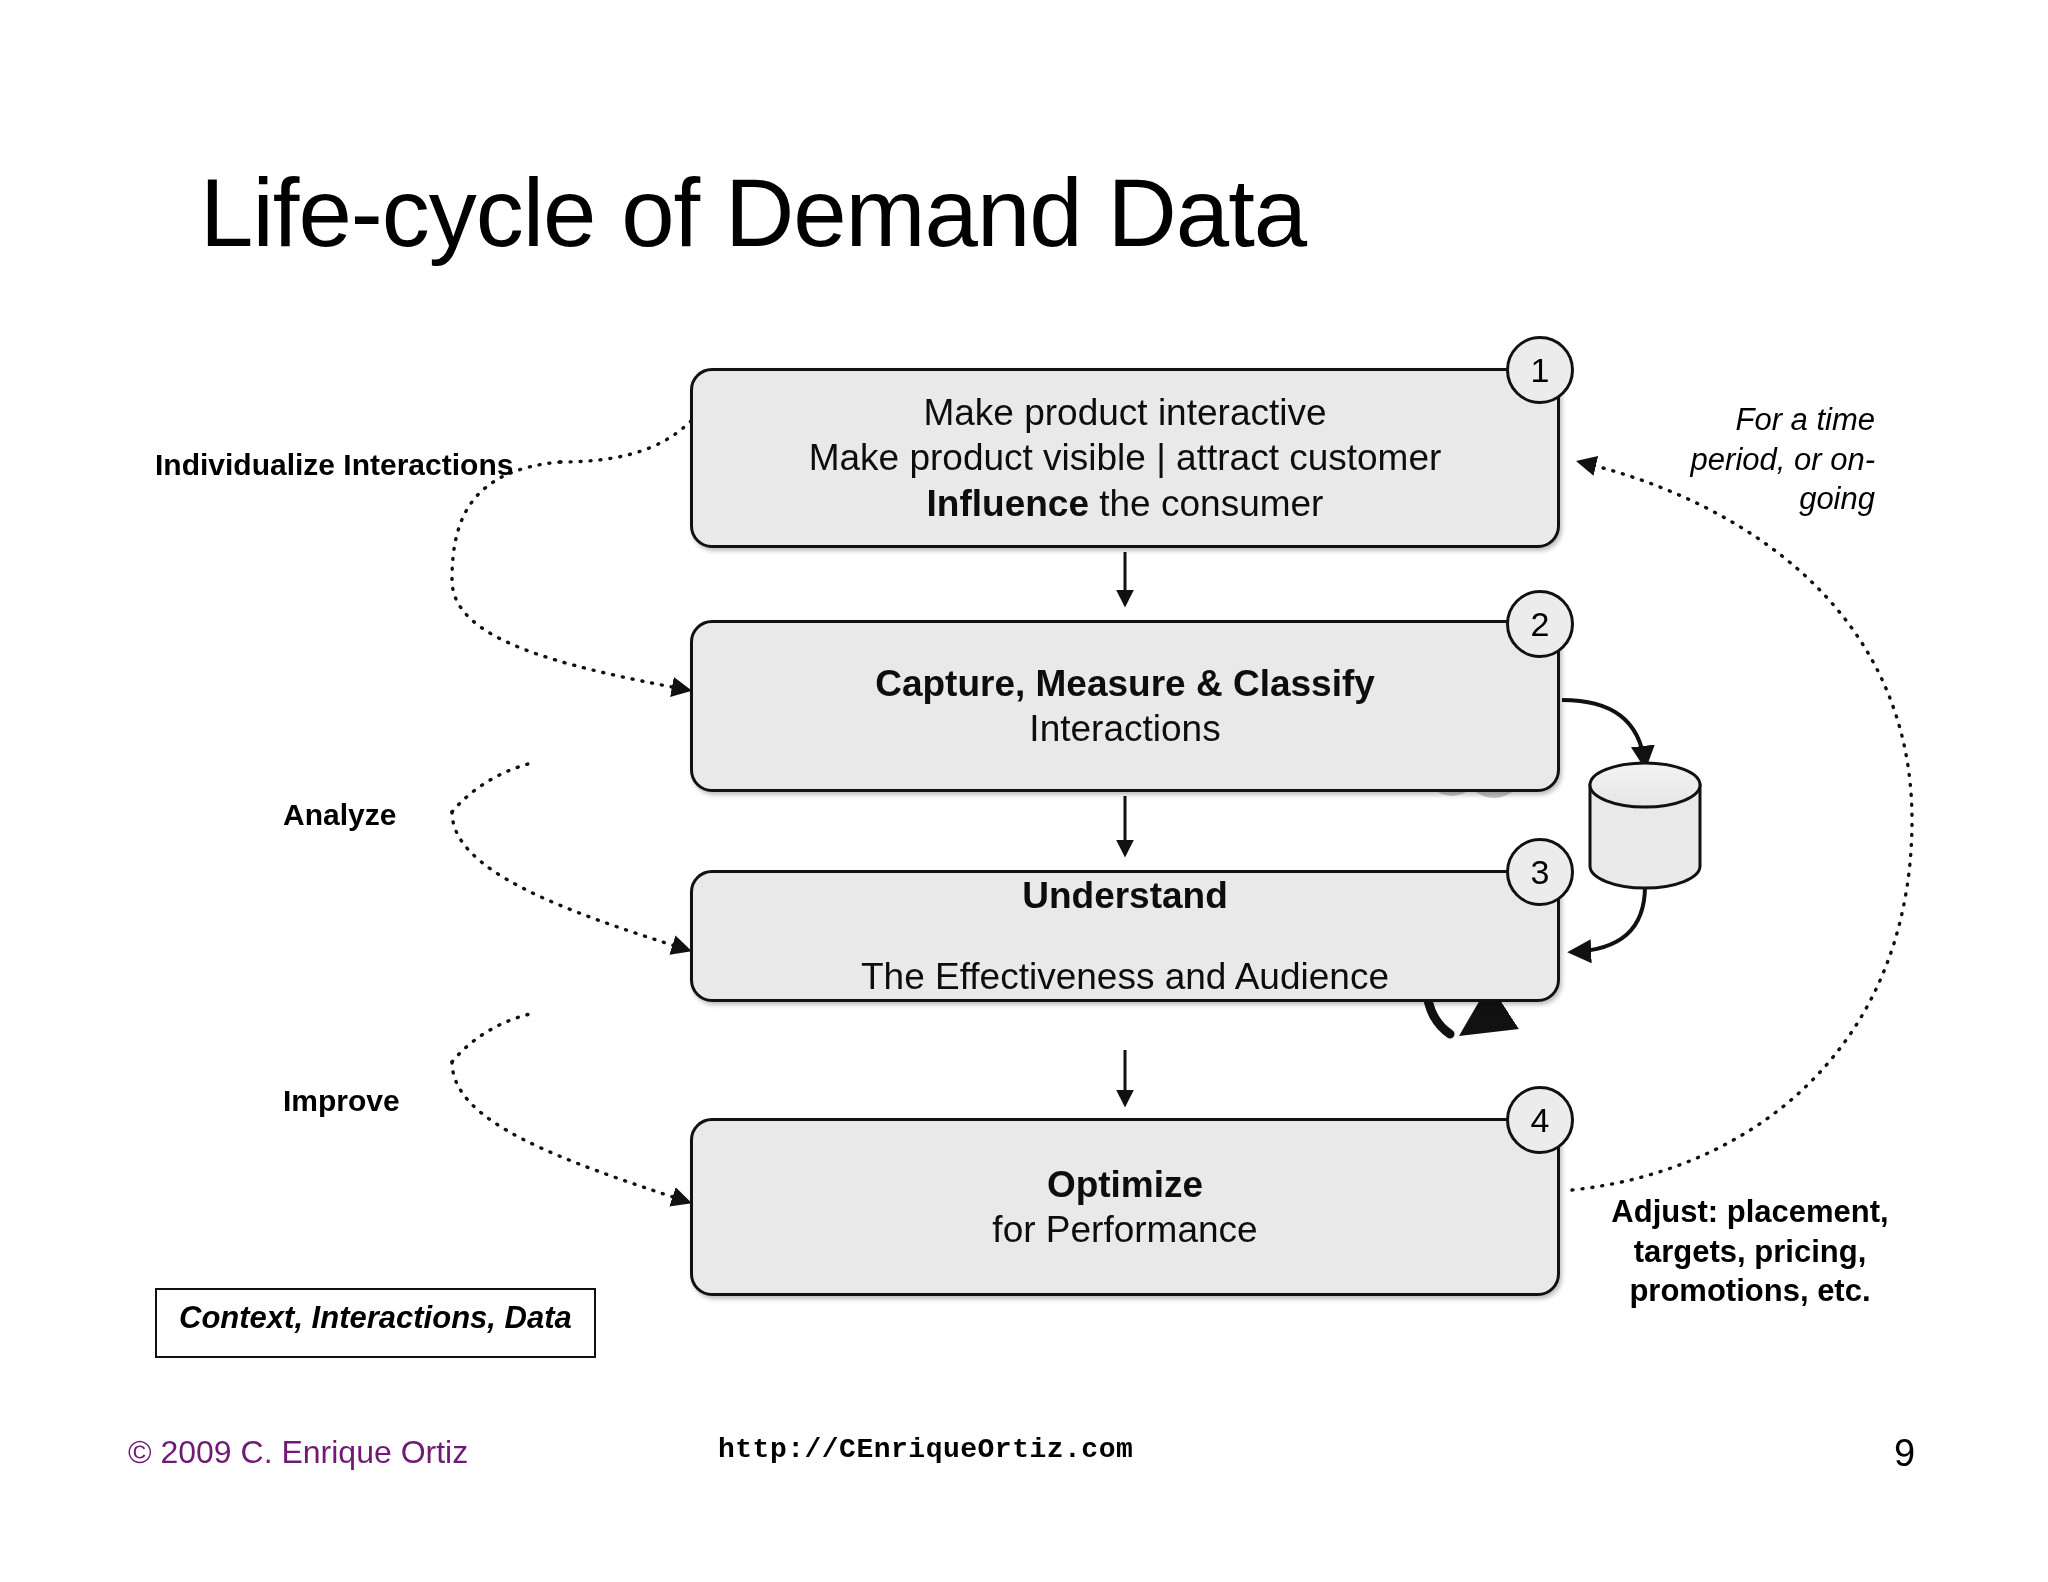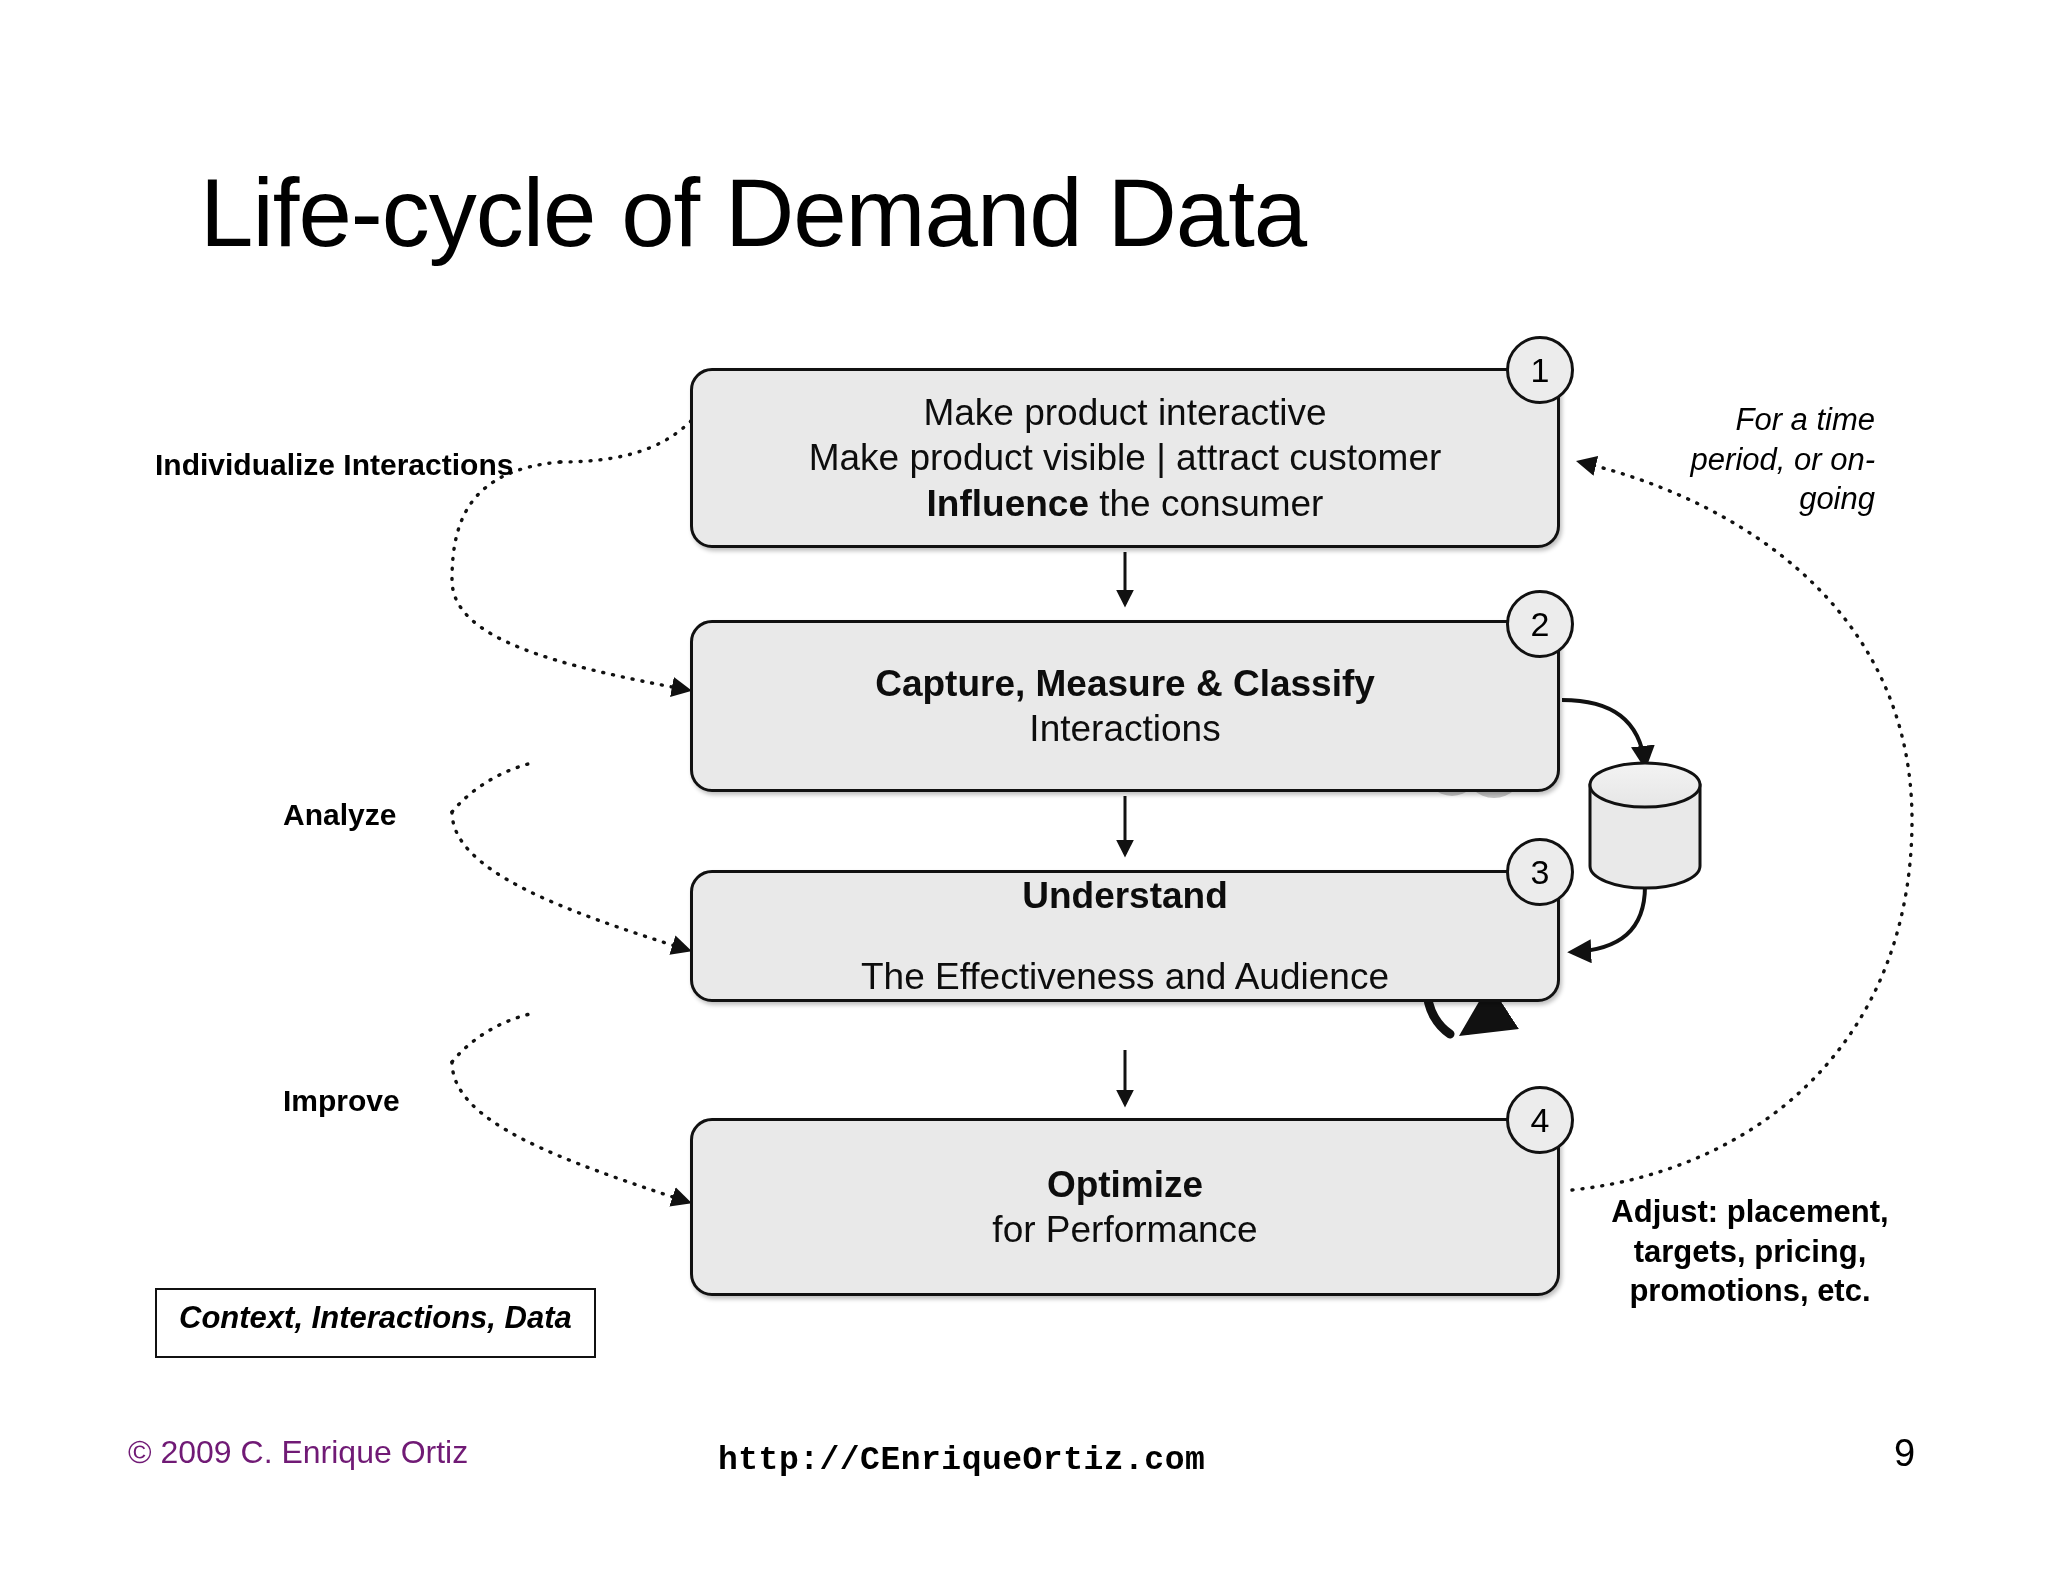--- a/index.html
+++ b/index.html
@@ -148,25 +148,24 @@
     font-size: 32px;
     color: #701a75;
     white-space: nowrap;
   }
   #footer-url {
     position: absolute;
     left: 718px;
     top: 1434px;
     font-family: "Liberation Mono", "DejaVu Sans Mono", monospace;
     font-weight: bold;
-    font-size: 33px;
+    font-size: 28px;
     letter-spacing: 0.5px;
     color: #000;
     white-space: nowrap;
-    margin-top: 8px;
   }
   #page-number {
     position: absolute;
     left: 1894px;
     top: 1432px;
     font-size: 38px;
     color: #000;
   }
 </style>
 </head>

